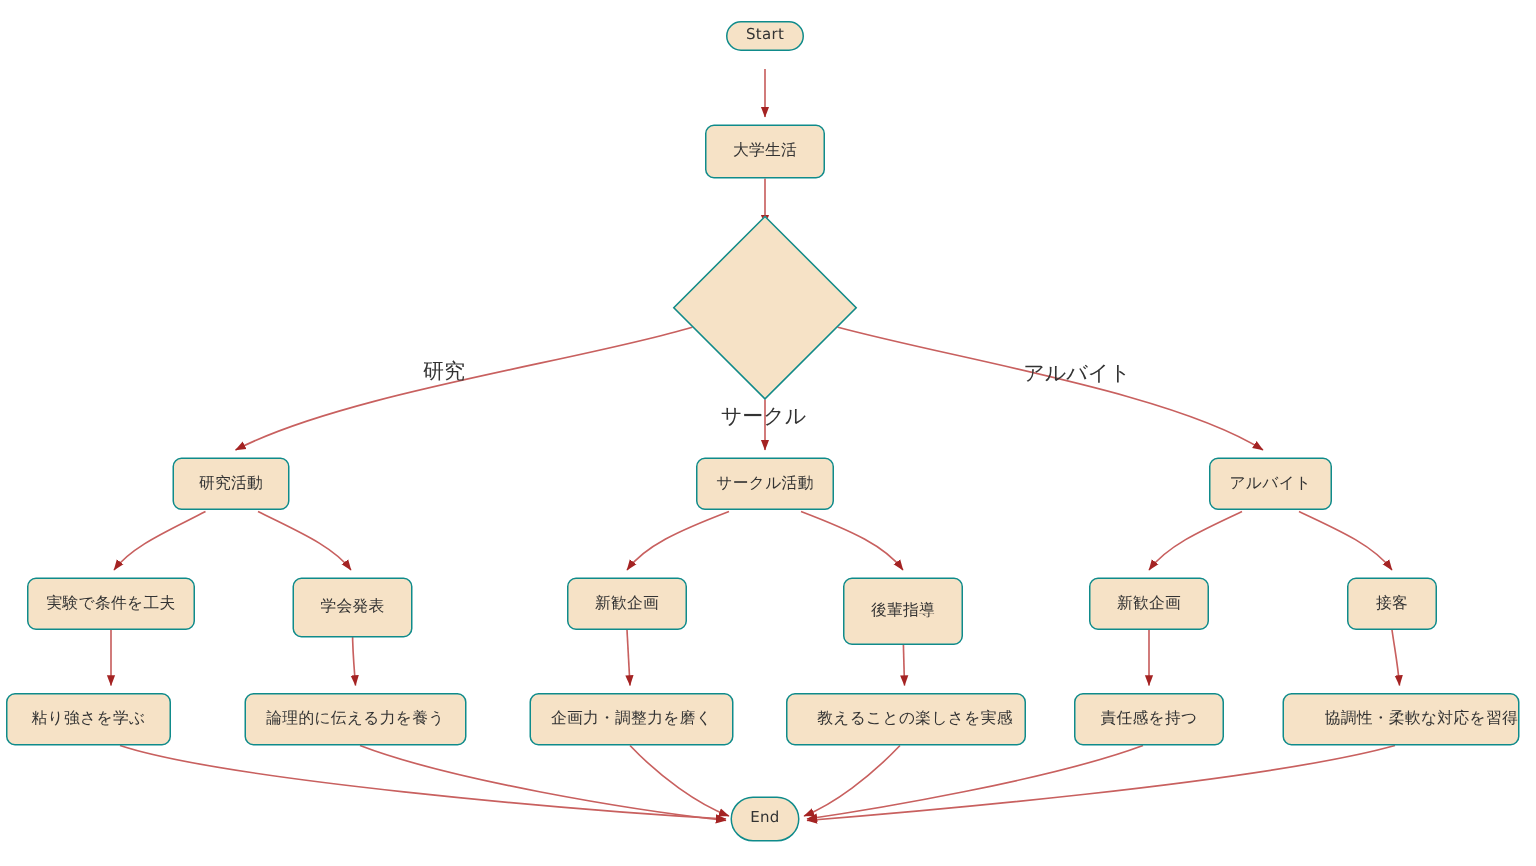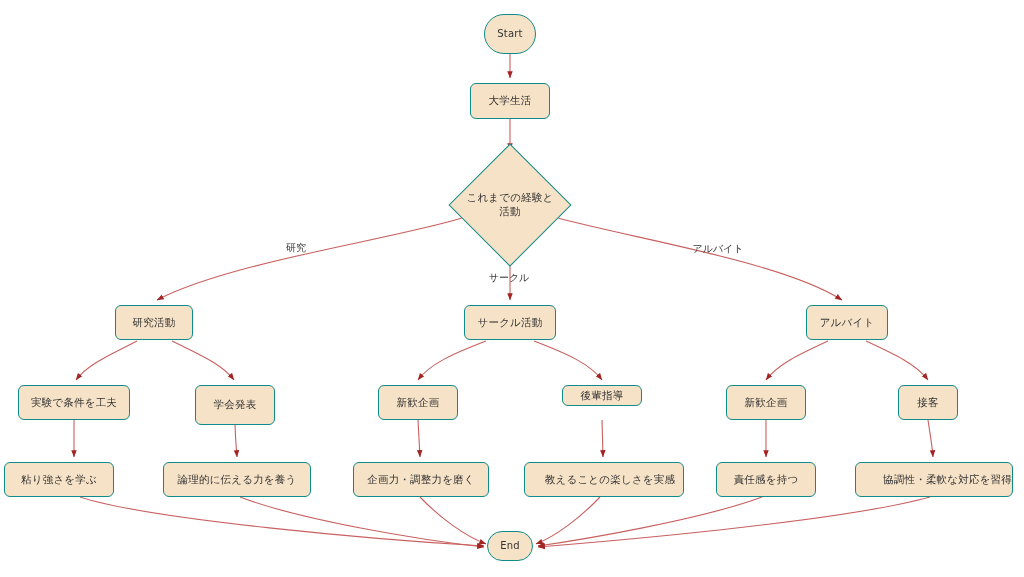--- a/index.html
+++ b/index.html
@@ -63,21 +63,21 @@
   .diamond-label {
     position: relative;
     z-index: 2;
     font-size: 10.5px;
     line-height: 1.3;
     color: #333333;
     width: 100%;
   }
   .edge-label {
     position: absolute;
-    font-size: 10px;
+    font-size: 14px;
     color: #333333;
     background: transparent;
     white-space: nowrap;
     z-index: 4;
     transform: translate(-50%, -50%);
   }
 </style>
 </head>
 <body>
 
@@ -110,49 +110,48 @@
         <path d="M 80,497 C 150,520 380,540 484,546" fill="none" stroke="#c8605f" stroke-width="1.1" marker-end="url(#arrowhead)"></path>
         <path d="M 240,497 C 300,520 420,540 484,547" fill="none" stroke="#c8605f" stroke-width="1.1" marker-end="url(#arrowhead)"></path>
         <path d="M 420,497 C 440,518 465,536 486,544" fill="none" stroke="#c8605f" stroke-width="1.1" marker-end="url(#arrowhead)"></path>
         <path d="M 600,497 C 580,518 556,536 536,544" fill="none" stroke="#c8605f" stroke-width="1.1" marker-end="url(#arrowhead)"></path>
         <path d="M 762,497 C 700,520 580,540 538,546" fill="none" stroke="#c8605f" stroke-width="1.1" marker-end="url(#arrowhead)"></path>
         <path d="M 930,497 C 840,522 600,542 538,547" fill="none" stroke="#c8605f" stroke-width="1.1" marker-end="url(#arrowhead)"></path>
       </g>
   </svg>
 
   <div id="nodes-group">
-      <div class="node node-terminal" style="left: 484px; top: 14px; width: 52px; height: 40px;">
+      <div class="node node-terminal" style="left: 484px; top: 14px; width: 52px; height: 20px;">
         <span>Start</span>
       </div>
       <div class="node node-rect" style="left: 470px; top: 83px; width: 80px; height: 36px;">
         <span>大学生活</span>
       </div>
       <div class="node node-diamond" style="left: 450px; top: 145px; width: 120px; height: 120px;">
         <div class="diamond-shape"></div>
-        <div class="diamond-label">これまでの経験と<br>活動</div>
       </div>
       <div class="node node-rect" style="left: 115px; top: 305px; width: 78px; height: 35px;">
         <span>研究活動</span>
       </div>
       <div class="node node-rect" style="left: 464px; top: 305px; width: 92px; height: 35px;">
         <span>サークル活動</span>
       </div>
       <div class="node node-rect" style="left: 806px; top: 305px; width: 82px; height: 35px;">
         <span>アルバイト</span>
       </div>
       <div class="node node-rect" style="left: 18px; top: 385px; width: 112px; height: 35px;">
         <span>実験で条件を工夫</span>
       </div>
       <div class="node node-rect" style="left: 195px; top: 385px; width: 80px; height: 40px;">
         <span>学会発表</span>
       </div>
       <div class="node node-rect" style="left: 378px; top: 385px; width: 80px; height: 35px; justify-content: center;">
         <span>新歓企画</span>
       </div>
-      <div class="node node-rect" style="left: 562px; top: 385px; width: 80px; height: 21px;">
+      <div class="node node-rect" style="left: 562px; top: 385px; width: 80px; height: 45px;">
         <span>後輩指導</span>
       </div>
       <div class="node node-rect" style="left: 726px; top: 385px; width: 80px; height: 35px;">
         <span>新歓企画</span>
       </div>
       <div class="node node-rect" style="left: 898px; top: 385px; width: 60px; height: 35px;">
         <span>接客</span>
       </div>
       <div class="node node-rect" style="left: 4px; top: 462px; width: 110px; height: 35px;">
         <span>粘り強さを学ぶ</span>

